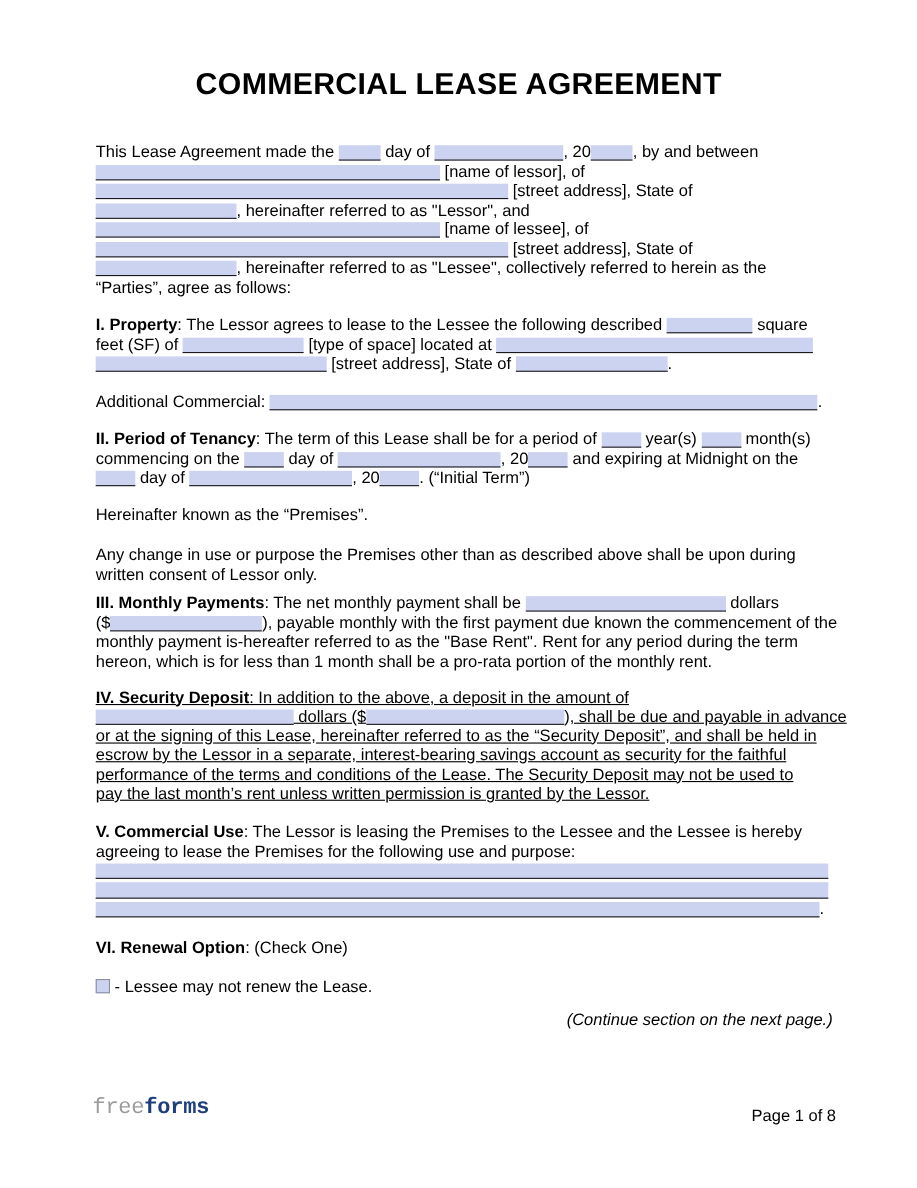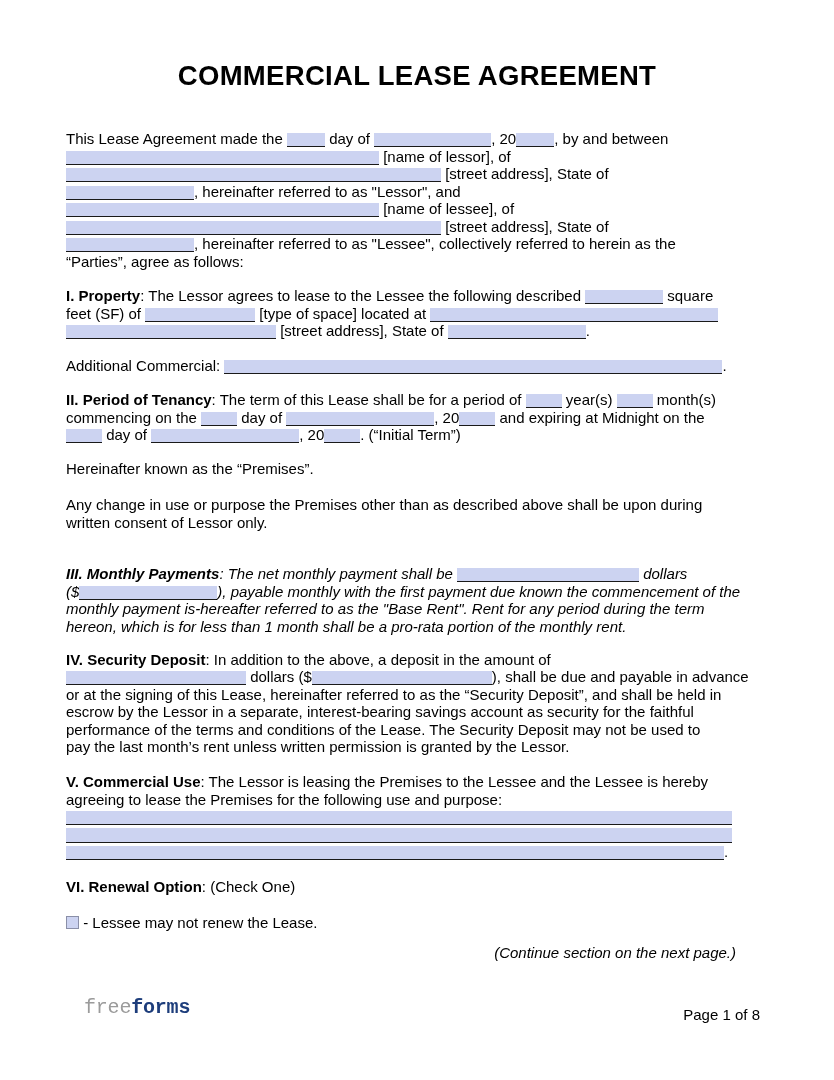--- a/index.html
+++ b/index.html
@@ -13,21 +13,21 @@
     width:834px;height:1080px;background:#ffffff;color:#000;
     font-family:"Liberation Sans", sans-serif;
     position:relative;overflow:hidden;
   }
   .title{
     position:absolute;top:61px;left:0;width:834px;margin:0;
     text-align:center;font-size:27.5px;font-weight:bold;line-height:30px;
     letter-spacing:0.3px;
   }
   .doc{
-    position:absolute;top:130px;left:66px;width:670px;
+    position:absolute;top:130px;left:87px;width:670px;
     font-size:15px;line-height:17.5px;
   }
   .block{margin:0;}
   .line{white-space:pre;height:17.5px;line-height:17.5px;}
   .bold{font-weight:bold;}
   .italic{font-style:italic;}
   .align-right{text-align:right;}
   .field{
     display:inline-block;height:13px;
     background:var(--field-fill);
@@ -86,27 +86,27 @@
       <div class="line"><span class="text">commencing on the </span><span class="field" style="width: 36px;"></span><span class="text"> day of </span><span class="field" style="width: 148px;"></span><span class="text">, 20</span><span class="field" style="width: 36px;"></span><span class="text"> and expiring at Midnight on the</span></div>
       <div class="line"><span class="field" style="width: 36px;"></span><span class="text"> day of </span><span class="field" style="width: 148px;"></span><span class="text">, 20</span><span class="field" style="width: 36px;"></span><span class="text">. (“Initial Term”)</span></div>
     </div>
     <div class="block" style="margin-top: 16.5px;">
       <div class="line"><span class="text">Hereinafter known as the “Premises”.</span></div>
     </div>
     <div class="block" style="margin-top: 18.5px;">
       <div class="line"><span class="text">Any change in use or purpose the Premises other than as described above shall be upon during</span></div>
       <div class="line"><span class="text">written consent of Lessor only.</span></div>
     </div>
-    <div class="block" style="margin-top: 34px; font-style: italic;">
+    <div class="block" style="margin-top: 9px;">
       <div class="line"><span class="bold">III. Monthly Payments</span><span class="text">: The net monthly payment shall be </span><span class="field" style="width: 182px;"></span><span class="text"> dollars</span></div>
       <div class="line"><span class="text">($</span><span class="field" style="width: 138px;"></span><span class="text">), payable monthly with the first payment due known the commencement of the</span></div>
       <div class="line"><span class="text">monthly payment is-hereafter referred to as the "Base Rent". Rent for any period during the term</span></div>
       <div class="line"><span class="text">hereon, which is for less than 1 month shall be a pro-rata portion of the monthly rent.</span></div>
     </div>
-    <div class="block" style="margin-top: 15.5px;">
+    <div class="block" style="margin-top: 15.5px; text-decoration: underline;">
       <div class="line"><span class="bold">IV. Security Deposit</span><span class="text">: In addition to the above, a deposit in the amount of</span></div>
       <div class="line"><span class="field" style="width: 180px;"></span><span class="text"> dollars ($</span><span class="field" style="width: 180px;"></span><span class="text">), shall be due and payable in advance</span></div>
       <div class="line"><span class="text">or at the signing of this Lease, hereinafter referred to as the “Security Deposit”, and shall be held in</span></div>
       <div class="line"><span class="text">escrow by the Lessor in a separate, interest-bearing savings account as security for the faithful</span></div>
       <div class="line"><span class="text">performance of the terms and conditions of the Lease. The Security Deposit may not be used to</span></div>
       <div class="line"><span class="text">pay the last month’s rent unless written permission is granted by the Lessor.</span></div>
     </div>
     <div class="block" style="margin-top: 17.5px;">
       <div class="line"><span class="bold">V. Commercial Use</span><span class="text">: The Lessor is leasing the Premises to the Lessee and the Lessee is hereby</span></div>
       <div class="line"><span class="text">agreeing to lease the Premises for the following use and purpose:</span></div>

